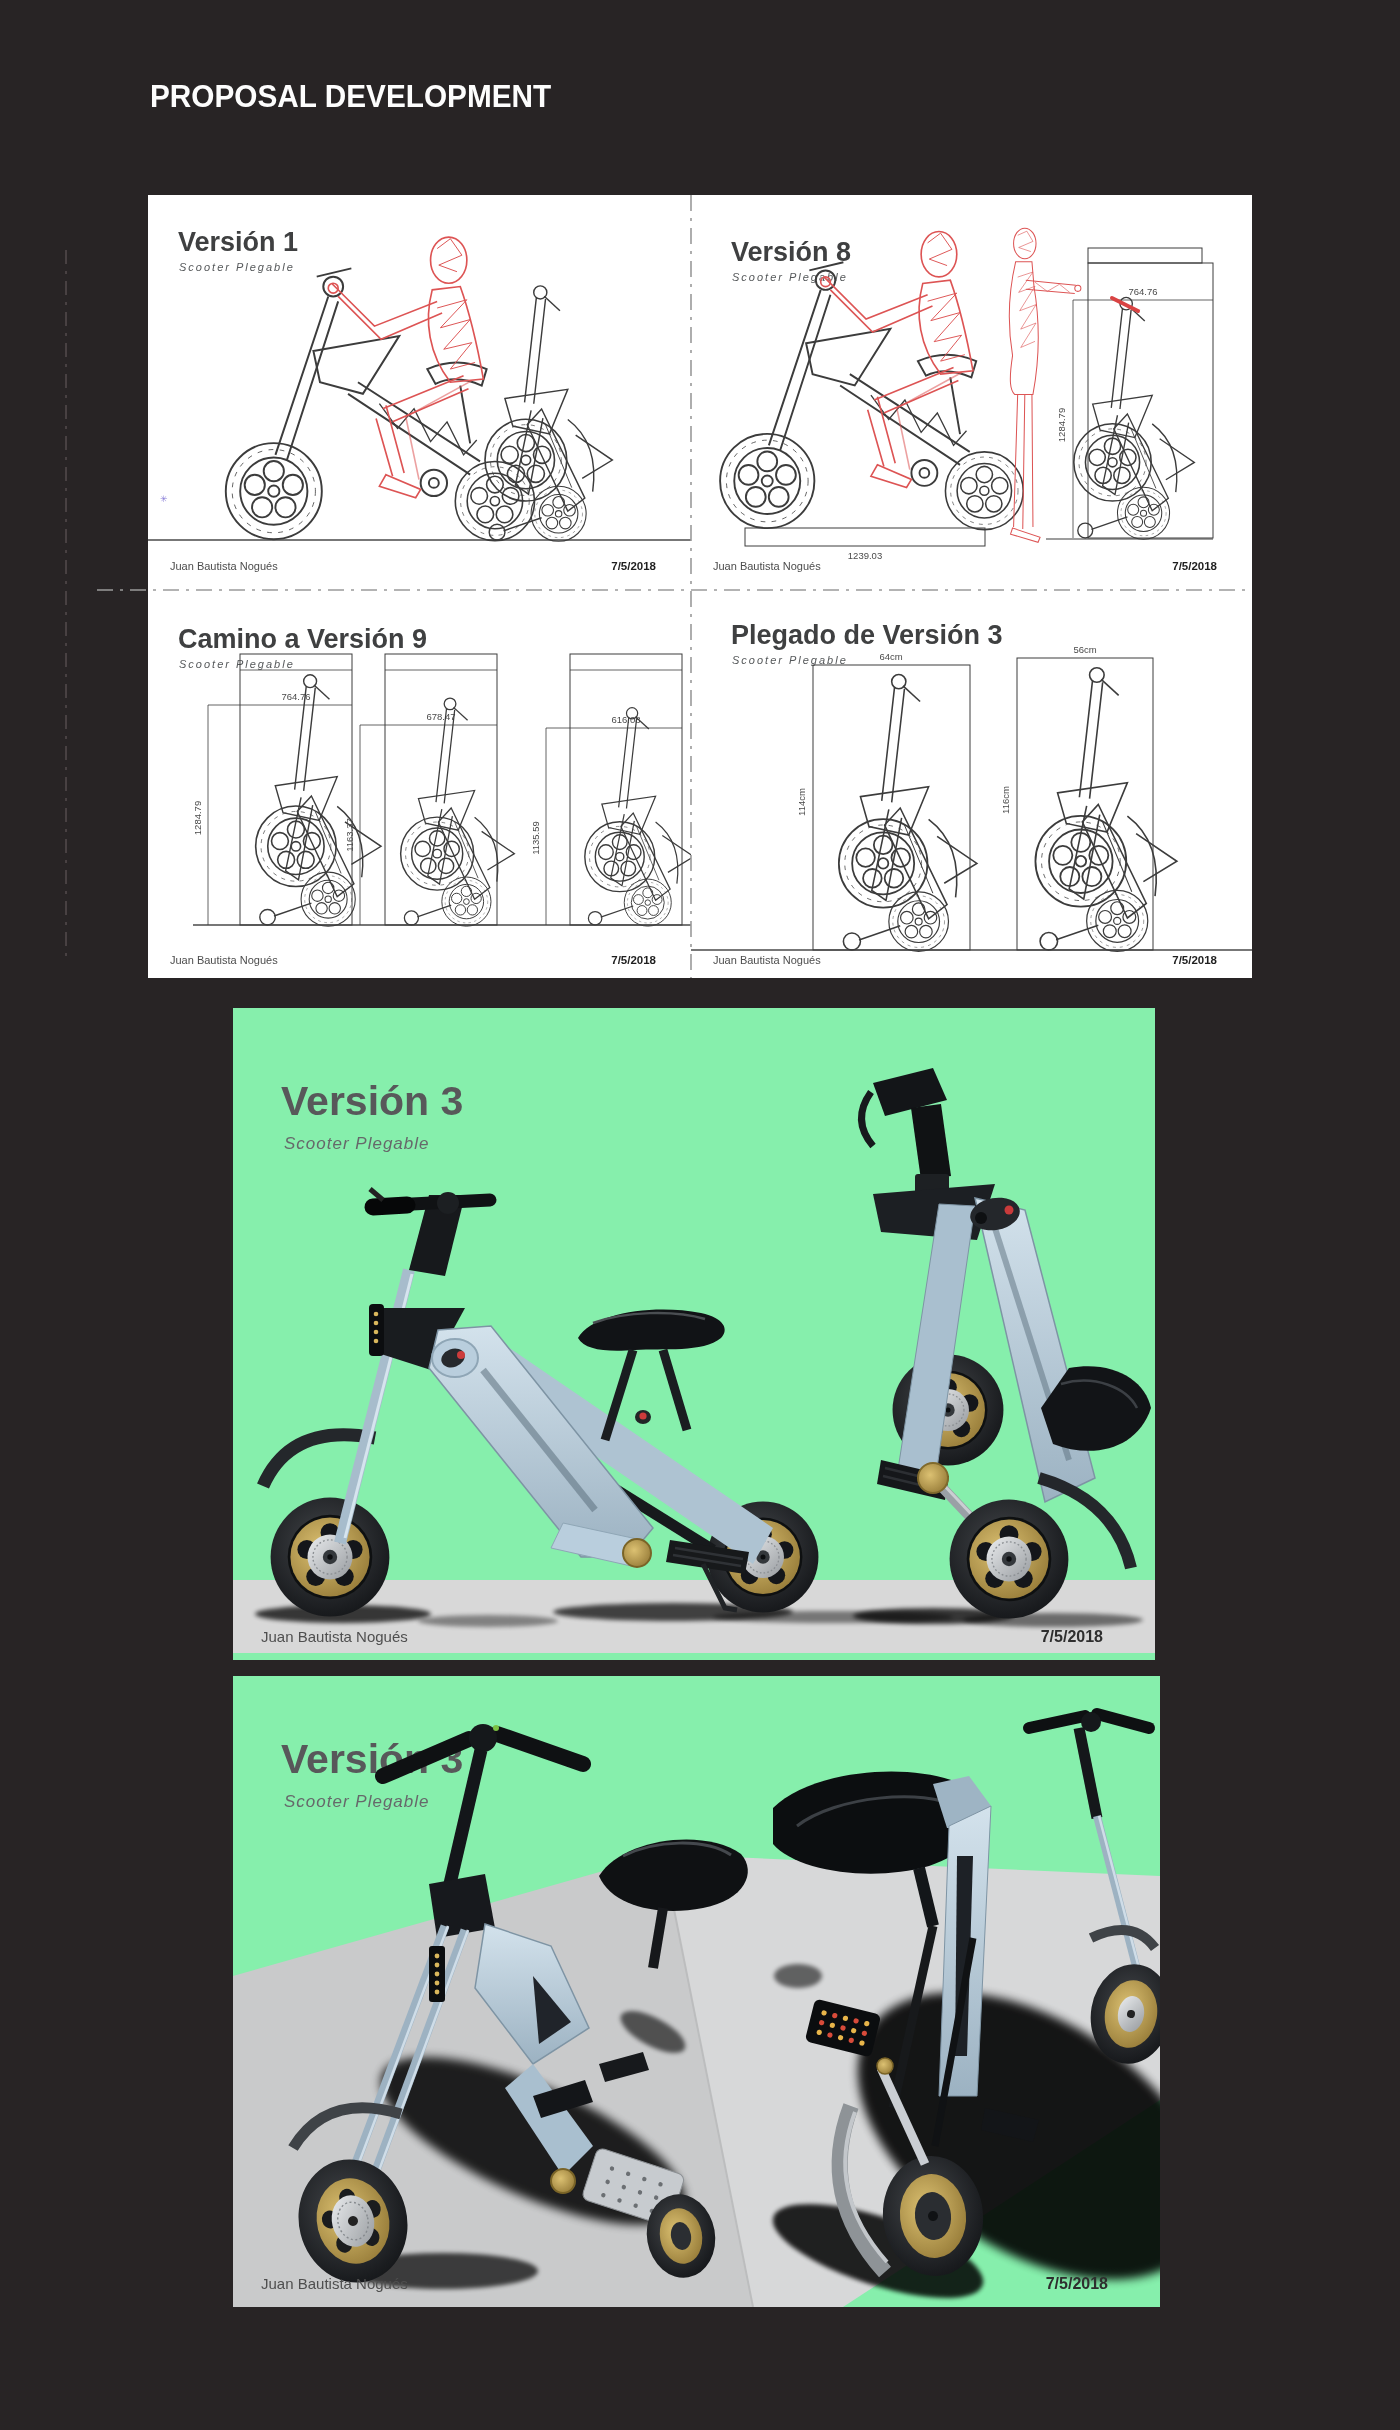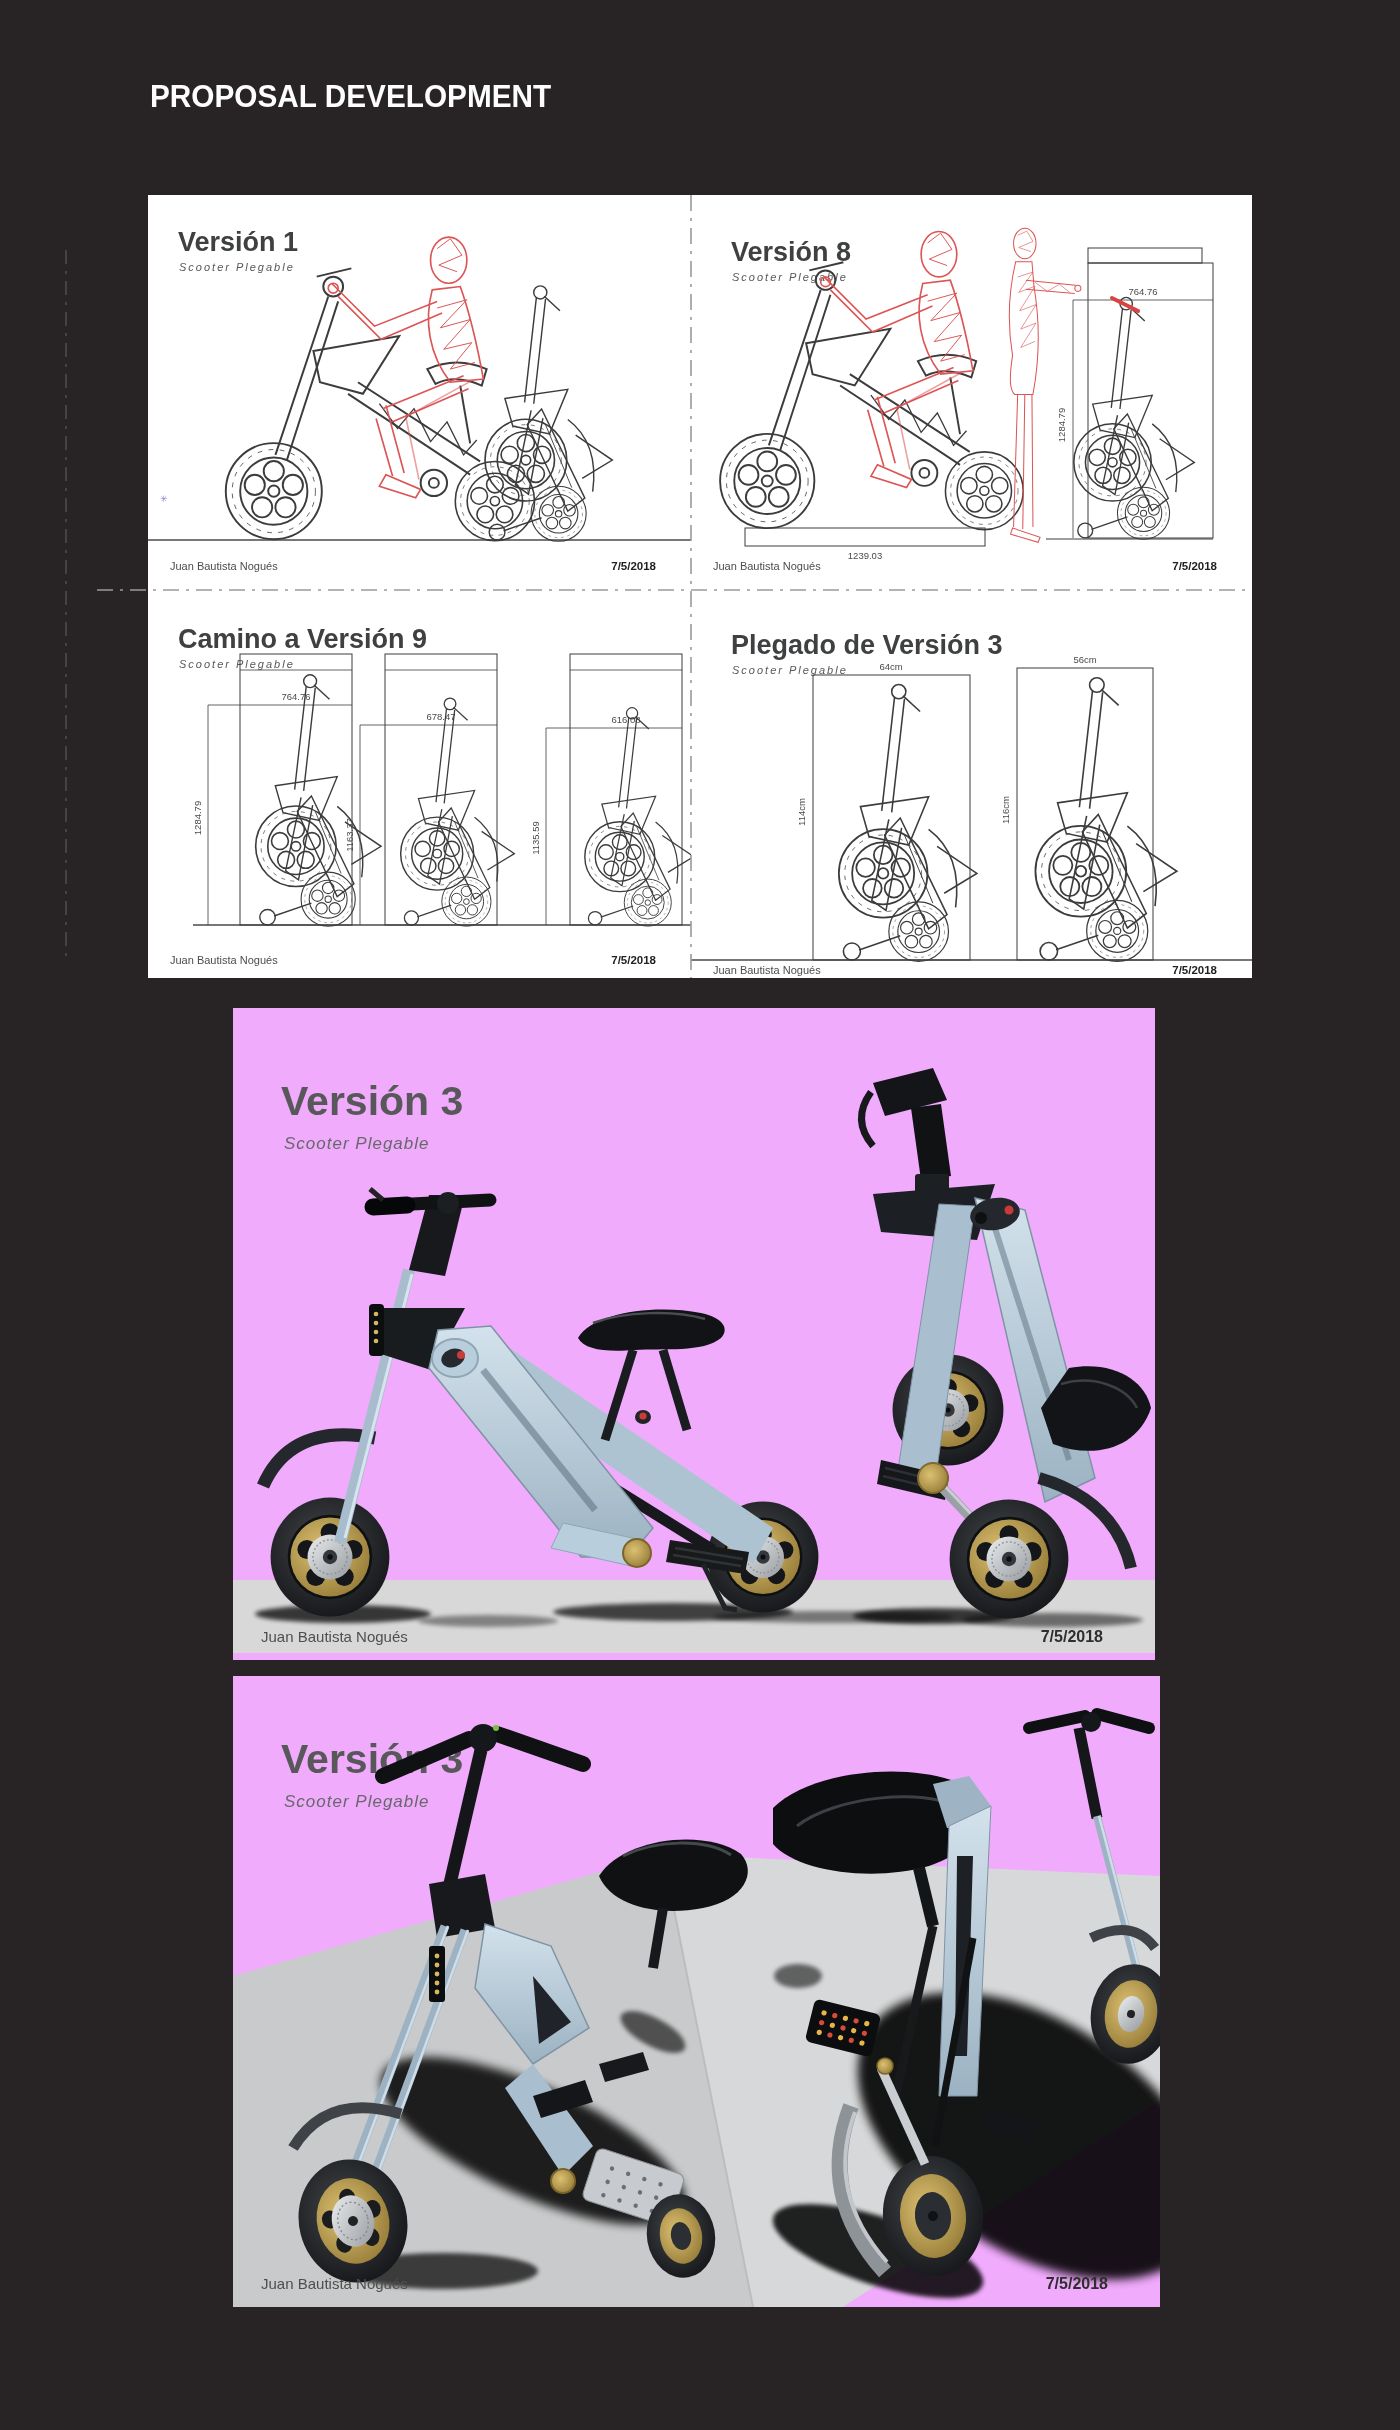--- a/index.html
+++ b/index.html
@@ -8,21 +8,21 @@
   .page-title{position:absolute;left:150px;top:78px;margin:0;color:#fdfdfd;
 dimension         font-size:47px;font-weight:bold;letter-spacing:0px;transform:scaleX(.93);transform-origin:left center;white-space:nowrap;}
   .sheet{position:absolute;left:148px;top:195px;width:1104px;height:783px;background:#ffffff;}
   .quad{position:absolute;padding-left:11px;}
   .q-title{position:absolute;font-size:27px;font-weight:bold;color:#3f4041;white-space:nowrap;}
   .q-sub{position:absolute;font-size:11px;font-style:italic;letter-spacing:2px;color:#55585a;white-space:nowrap;}
   .q-art{position:absolute;left:0;top:0;}
   .q-footer{position:absolute;left:22px;right:46px;display:flex;justify-content:space-between;align-items:baseline;}
   .q-footer .auth{font-size:11px;color:#4c4c4c;}
   .q-footer .date{font-size:11.5px;font-weight:bold;color:#1f1f1f;}
-  .panel{position:absolute;background:#f0abfc;}
+  .panel{position:absolute;background:#86efac;}
   .r-title{position:absolute;font-size:41px;font-weight:bold;color:#58585a;white-space:nowrap;}
   .r-sub{position:absolute;font-size:17px;font-style:italic;letter-spacing:1px;color:#66686a;white-space:nowrap;}
   .r-art{position:absolute;left:0;top:0;}
   .r-footer{position:absolute;left:28px;right:52px;bottom:14px;display:flex;justify-content:space-between;align-items:baseline;}
   .r-footer .auth{font-size:15px;color:#4f4f4f;}
   .r-footer .date{font-size:16px;font-weight:bold;color:#2e2e2e;}
   .dash-overlay{position:absolute;left:50px;top:195px;pointer-events:none;}
   svg text{font-family:"Liberation Sans","DejaVu Sans",sans-serif;}
   .dimtxt{font-size:9.5px;fill:#4a4a4a;}
   .marktxt{font-size:9px;fill:#8a7fd8;}
@@ -242,21 +242,21 @@
         <g>
           <use href="#lfold" transform="translate(418,111) scale(1.12)"></use>
         </g>
       </svg>
       <div class="q-footer" style="bottom:12px">
         <span class="auth">Juan Bautista Nogués</span>
         <span class="date">7/5/2018</span>
       </div>
     </div>
 
-    <div class="quad" style="left:543px;top:405px;width:561px;height:388px">
+    <div class="quad" style="left:543px;top:395px;width:561px;height:388px">
       <div class="q-title" style="left:40px;top:30px">Plegado de Versión 3</div>
       <div class="q-sub" style="left:41px;top:64px">Scooter Plegable</div>
       <svg class="q-art" width="561" height="388" viewBox="0 0 561 388">
         <line x1="0" y1="360" x2="561" y2="360" stroke="#4a4a4a" stroke-width="1.3"></line>
 
         <rect x="122" y="75" width="157" height="285" fill="none" stroke="#3c3c3c"></rect>
         <text class="dimtxt" x="200" y="70" text-anchor="middle">64cm</text>
         <text class="dimtxt" transform="rotate(-90 114 212)" x="114" y="212" text-anchor="middle">114cm</text>
         <g>
           <use href="#lfold" transform="translate(124,76) scale(1.42)"></use>

